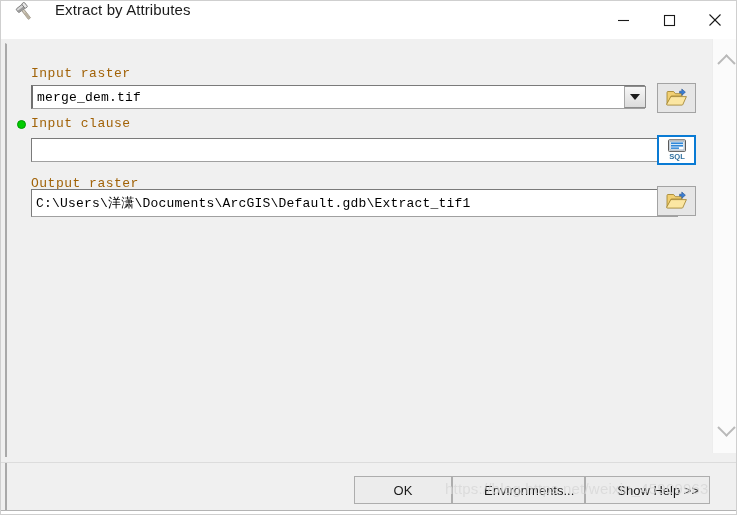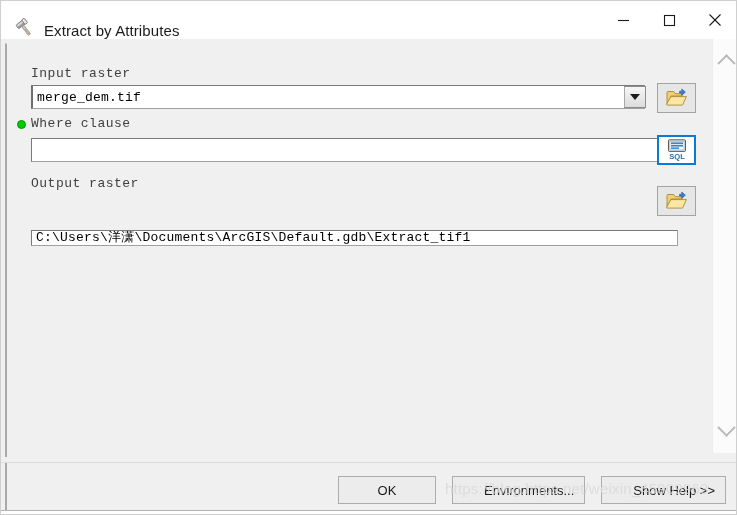--- a/index.html
+++ b/index.html
@@ -22,22 +22,23 @@
   }
 
   
   .titlebar {
     position: absolute;
     left: 0; top: 0;
     width: 737px;
     height: 38px;
     background: #ffffff;
     display: flex;
-    align-items: flex-end;
-    box-sizing: border-box;
+    align-items: flex-start;
+    box-sizing: border-box;
+    gap: 11px;
   }
   .title-icon {
     width: 22px;
     height: 22px;
     margin-left: 13px;
     margin-right: 8px;
     flex: 0 0 auto;
     display: block;
   }
   .title-text {
@@ -84,21 +85,21 @@
     border-left: 2px solid #a9a9a9;
     border-top: 1px solid #f0f0f0;
     box-sizing: border-box;
   }
 
   
   .field-label {
     position: absolute;
     font-family: "Liberation Mono", "DejaVu Sans Mono", monospace;
     font-size: 13px;
-    color: #404040;
+    color: #a16207;
     white-space: nowrap;
     letter-spacing: 0.5px;
   }
   .req-dot {
     position: absolute;
     width: 9px;
     height: 9px;
     border-radius: 50%;
     background: #00cc00;
     border: 1px solid #009900;
@@ -209,24 +210,23 @@
     position: absolute;
     left: 4px;
     top: 0;
     width: 729px;
     height: 53px;
     border-left: 2px solid #a9a9a9;
     box-sizing: border-box;
   }
   .btn-row {
     position: absolute;
-    right: 8px;
+    right: 24px;
     top: 13px;
     display: flex;
-    gap: 16px;
   }
   .dlg-btn {
     height: 28px;
     min-width: 98px;
     box-sizing: border-box;
     background: #ececec;
     border: 1px solid #adadad;
     font-family: "Liberation Sans", sans-serif;
     font-size: 13px;
     color: #1a1a1a;
@@ -312,38 +312,38 @@
 
       <div class="side-btn" style="left:650px; top:39px;">
         <svg width="22" height="20" viewBox="0 0 22 20">
           <path d="M1 16.5 V4.5 a1 1 0 0 1 1-1 H7.6 l1.8 2.2 H15 a1 1 0 0 1 1 1 V8 H5.2 L1.6 16.5 Z" fill="#f1cf72" stroke="#9d7d26" stroke-width="0.8"></path>
           <path d="M4.8 8.6 H20.4 L16.8 16.6 a0.8 0.8 0 0 1 -0.75 0.5 H1.5 a0.8 0.8 0 0 1 -0.72 -1.1 Z" fill="#fbe6a2" stroke="#9d7d26" stroke-width="0.8"></path>
           <path d="M15.8 1 v2.2 h-2.2 v1.9 h2.2 v2.2 l3.6 -3.15 Z" fill="#3a7fd5" stroke="#26538f" stroke-width="0.6"></path>
         </svg>
       </div>
 
       <span class="req-dot" style="left:10px; top:76px;"></span>
-      <div class="field-label" style="left:24px; top:72px;">Where clause</div>
+      <div class="field-label" style="left:24px; top:72px;">Input clause</div>
 
       <input class="text-input" type="text" style="left: 24px; top: 94px; width: 647px; height: 24px;" value="">
 
       <div class="side-btn focused" style="left:650px; top:91px;">
         <svg width="24" height="24" viewBox="0 0 24 24">
           <rect x="3.5" y="1.8" width="17" height="11.6" rx="0.8" fill="#dfe3e6" stroke="#5a5a5a" stroke-width="1"></rect>
           <rect x="5" y="3.3" width="14" height="8.6" fill="#ffffff" stroke="#8fa7bd" stroke-width="0.6"></rect>
           <rect x="6" y="4.4" width="12" height="1.7" fill="#2f87d8"></rect>
           <rect x="6" y="6.9" width="12" height="1.7" fill="#2f87d8"></rect>
           <rect x="6" y="9.4" width="8" height="1.5" fill="#2f87d8"></rect>
           <text x="12" y="21.4" font-family="Liberation Sans, sans-serif" font-size="7.6" font-weight="bold" fill="#2f6f9e" text-anchor="middle">SQL</text>
         </svg>
       </div>
 
       <div class="field-label" style="left:24px; top:132px;">Output raster</div>
 
-      <input class="text-input" type="text" style="left: 24px; top: 145px; width: 647px; height: 16px; margin-top: 41px;" value="C:\Users\洋潇\Documents\ArcGIS\Default.gdb\Extract_tif1">
+      <input class="text-input" type="text" style="left: 24px; top: 145px; width: 647px; height: 28px;" value="C:\Users\洋潇\Documents\ArcGIS\Default.gdb\Extract_tif1">
 
       <div class="side-btn" style="left:650px; top:142px;">
         <svg width="22" height="20" viewBox="0 0 22 20">
           <path d="M1 16.5 V4.5 a1 1 0 0 1 1-1 H7.6 l1.8 2.2 H15 a1 1 0 0 1 1 1 V8 H5.2 L1.6 16.5 Z" fill="#f1cf72" stroke="#9d7d26" stroke-width="0.8"></path>
           <path d="M4.8 8.6 H20.4 L16.8 16.6 a0.8 0.8 0 0 1 -0.75 0.5 H1.5 a0.8 0.8 0 0 1 -0.72 -1.1 Z" fill="#fbe6a2" stroke="#9d7d26" stroke-width="0.8"></path>
           <path d="M15.8 1 v2.2 h-2.2 v1.9 h2.2 v2.2 l3.6 -3.15 Z" fill="#3a7fd5" stroke="#26538f" stroke-width="0.6"></path>
         </svg>
       </div>
 
     </div>

